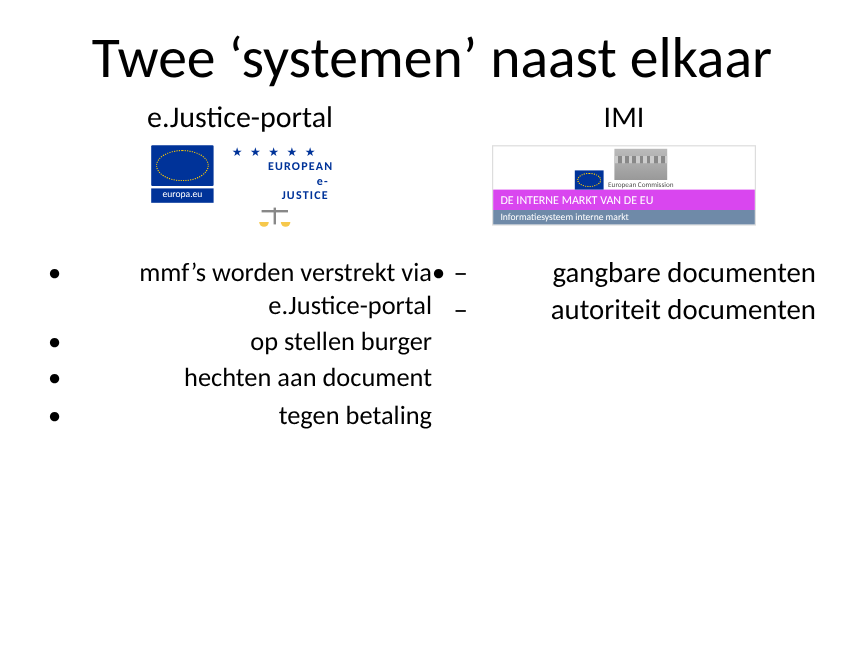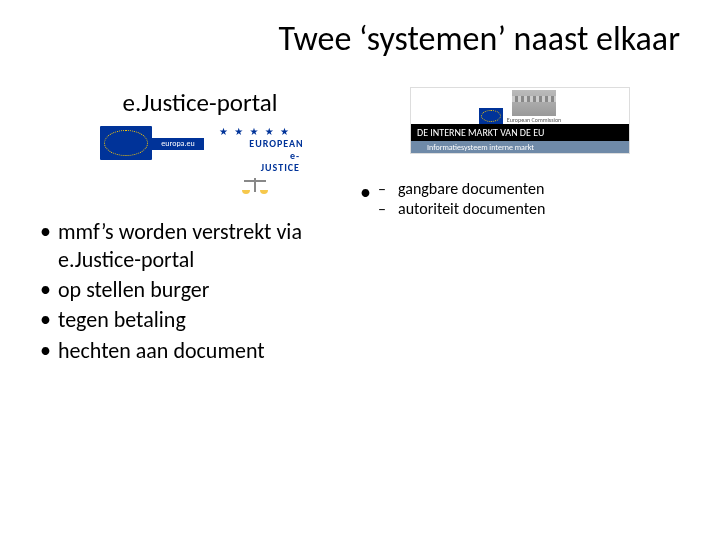--- a/index.html
+++ b/index.html
@@ -6,24 +6,24 @@
   body {
     width: 720px;
     height: 540px;
     background: #fff;
     font-family: Calibri, "Segoe UI", Arial, sans-serif;
     color: #000;
     overflow: hidden;
   }
   .slide { width: 100%; height: 100%; padding: 18px 40px 24px; }
   .title {
-    font-size: 34px;
+    font-size: 48px;
     font-weight: 400;
-    text-align: right;
-    margin-bottom: 28px;
+    text-align: center;
+    margin-bottom: 5px;
   }
   .cols {
     display: flex;
     margin-top: 4px;
   }
   .col { flex: 1; }
   .col-title {
     font-size: 25px;
     font-weight: 400;
     text-align: center;
@@ -32,22 +32,21 @@
   .logos-row {
     display: flex;
     justify-content: center;
     align-items: flex-start;
     gap: 6px;
     height: 70px;
     margin-bottom: 22px;
   }
   .logo-block {
     display: flex;
-    flex-direction: row;
-    align-items: center;
+    flex-direction: column;
     font-size: 8.5px;
     line-height: 1.2;
   }
   .eu-flag {
     width: 52px;
     height: 34px;
     background: #003399;
     position: relative;
     border-radius: 1px;
   }
@@ -157,52 +156,52 @@
     height: 6px;
     background: repeating-linear-gradient(90deg,#ccc 0 3px,#888 3px 6px);
   }
   .ec-label {
     font-size: 6px;
     color: #555;
     text-align: right;
   }
   .ec-bar {
     width: 100%;
-    background: #000000;
+    background: #d946ef;
     color: #fff;
     font-size: 10px;
     padding: 2px 6px;
   }
   .ec-sub {
     width: 100%;
     background: #6f8aa8;
     color: #fff;
     font-size: 8px;
-    padding: 1px 16px;
-  }
-  ul.bul { list-style: none; padding: 0; }
+    padding: 1px 6px;
+  }
+  ul.bul { list-style: none; padding: 0; text-align: right; }
   ul.bul > li {
     position: relative;
     padding-left: 18px;
     font-size: 22px;
     line-height: 1.28;
     margin-bottom: 2px;
   }
   ul.bul > li::before {
     content: "•";
     position: absolute;
     left: 0;
     top: 0;
     font-size: 22px;
   }
   ul.sub { list-style: none; padding: 0; margin-top: 2px; }
   ul.sub > li {
     position: relative;
     padding-left: 20px;
-    font-size: 16px;
+    font-size: 24px;
     line-height: 1.28;
   }
   ul.sub > li::before {
     content: "–";
     position: absolute;
     left: 0;
     top: 0;
   }
 </style>
 </head>
@@ -228,26 +227,27 @@
           <div class="ej-scales">
             <span class="ej-pan-l"></span>
               <span class="ej-pan-r"></span>
           </div>
         </div>
       </div>
 
       <ul class="bul">
         <li>mmf’s worden verstrekt via e.Justice-portal</li>
         <li>op stellen burger</li>
+        <li>hechten aan document</li>
         <li>tegen betaling</li>
-        <li>hechten aan document</li>
       </ul>
     </div>
 
     <div class="col">
+      <div class="col-title">IMI</div>
 
       <div class="logos-row">
         <div class="ec-block">
           <div class="ec-top">
             <div class="ec-flag"></div>
             <div style="display:flex;flex-direction:column;align-items:center">
               <div class="ec-building"></div>
               <div class="ec-label">European Commission</div>
             </div>
           </div>

